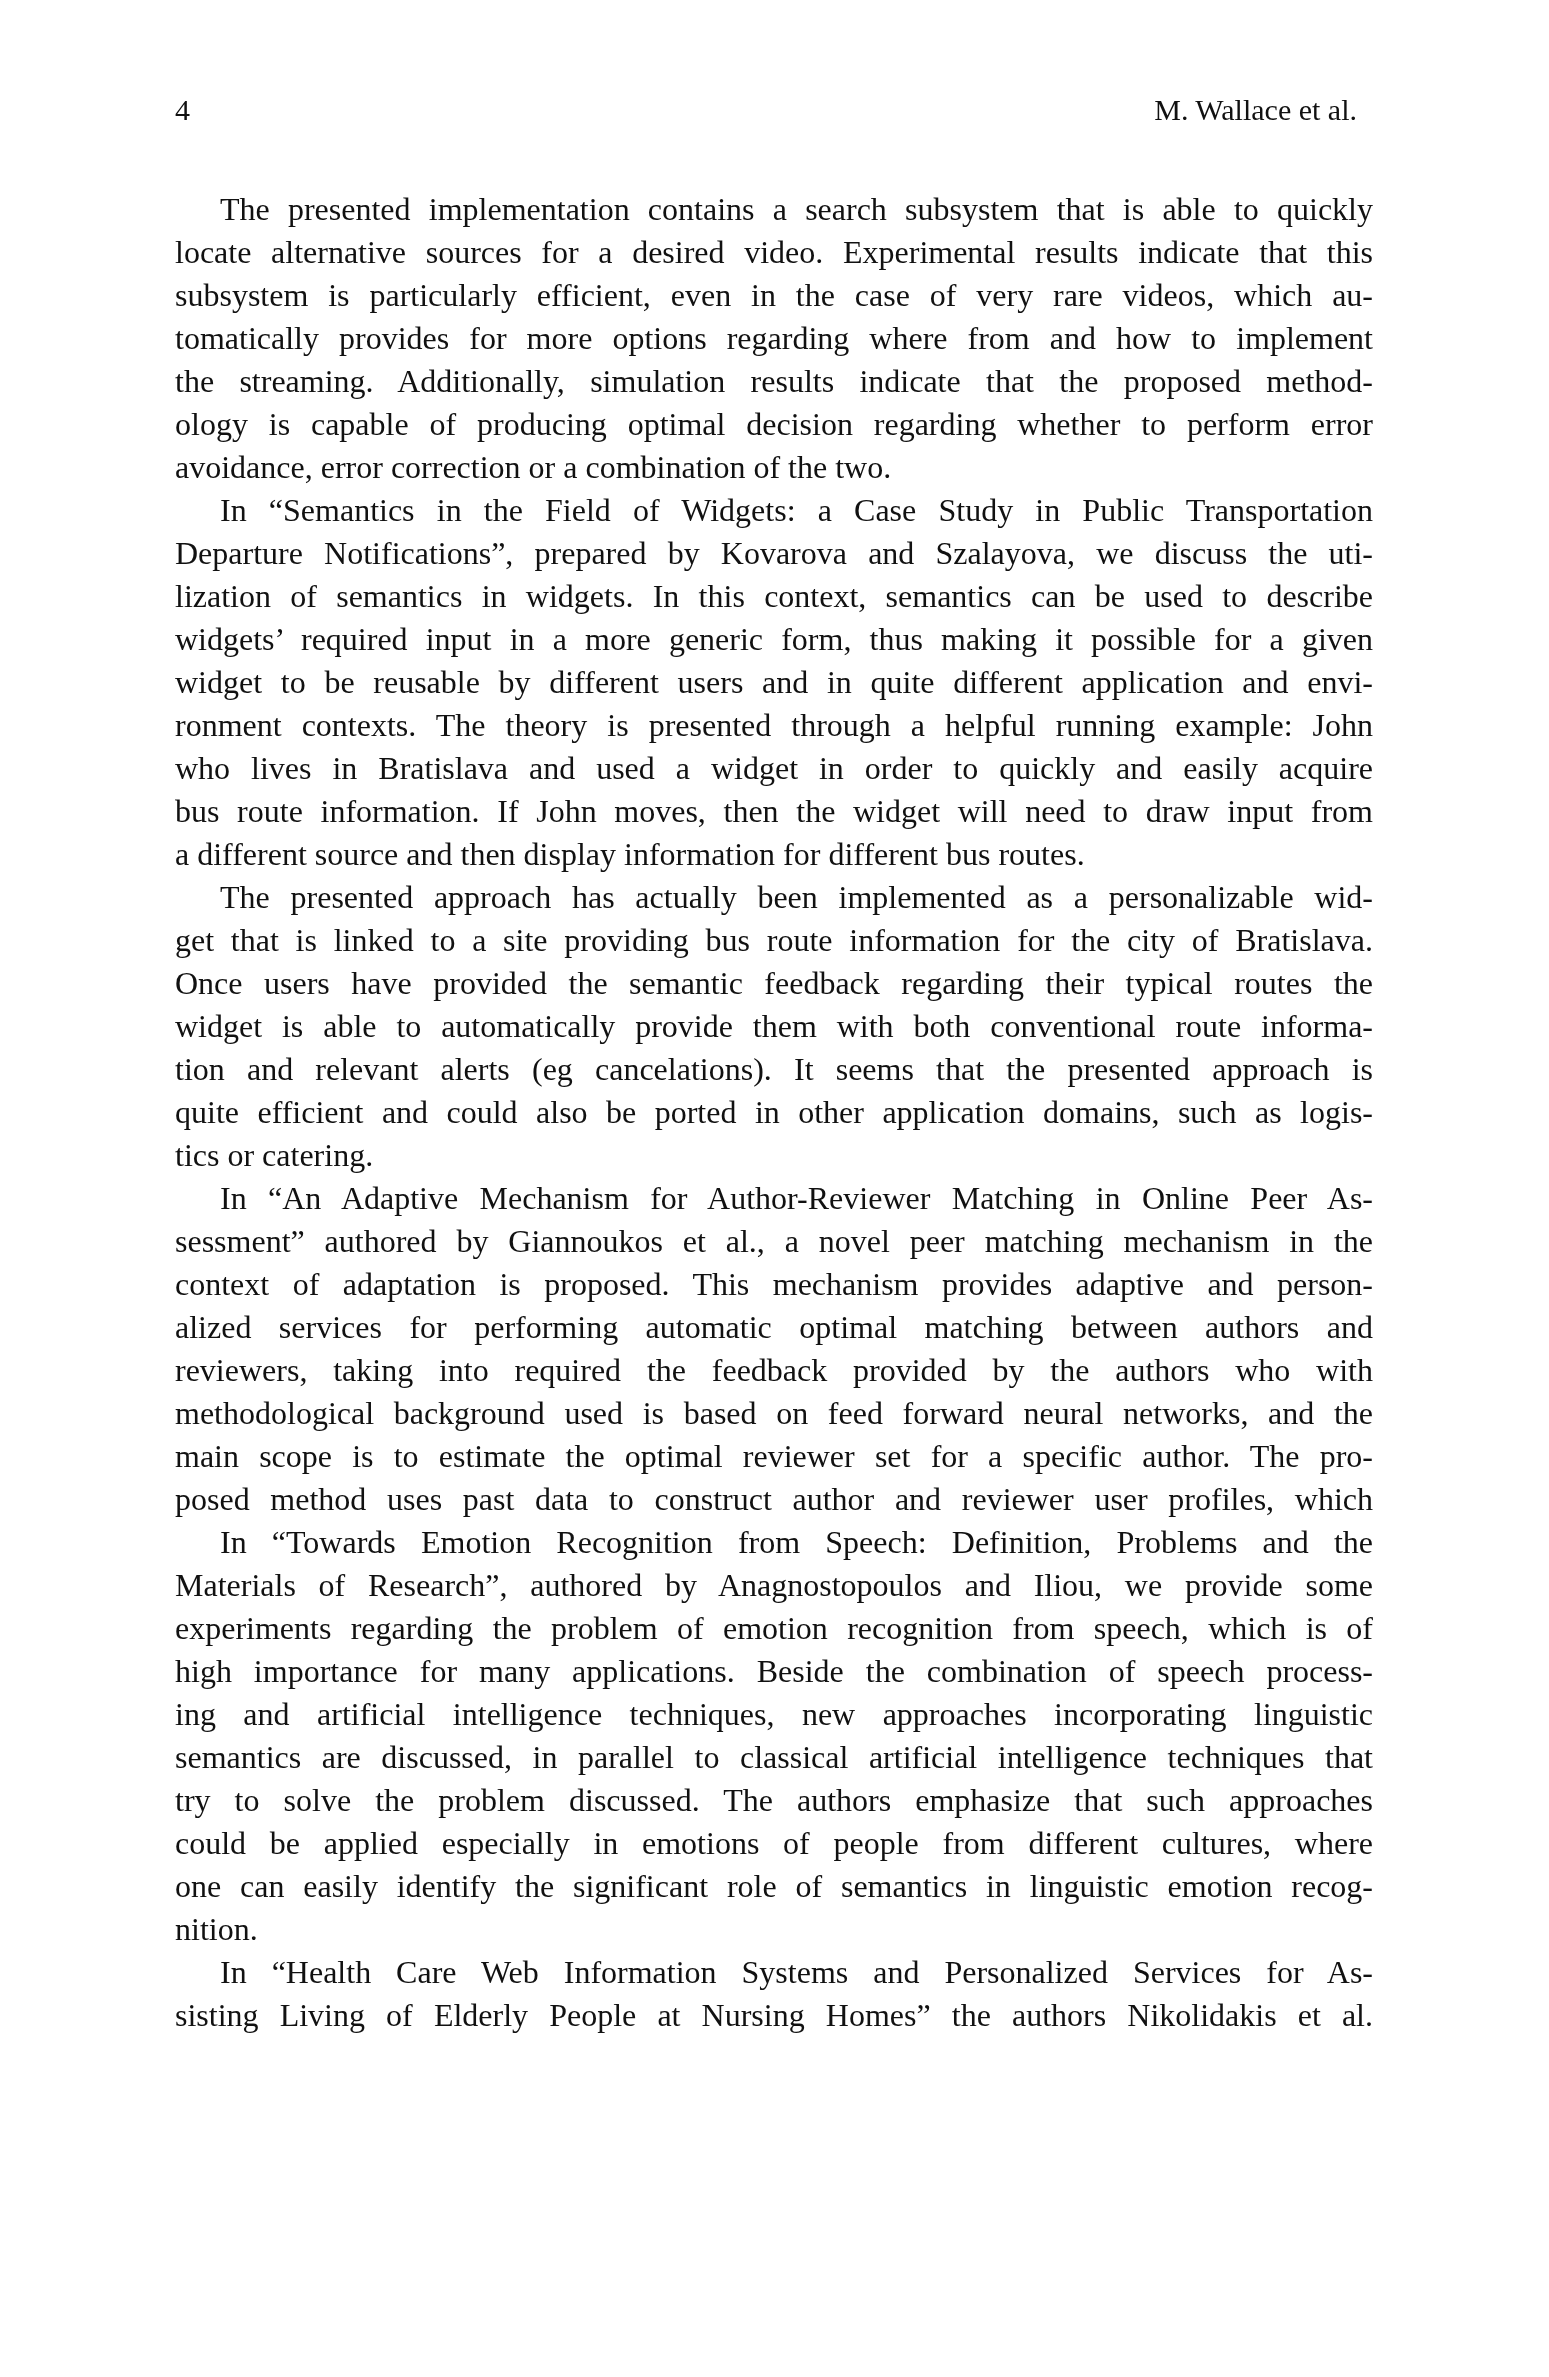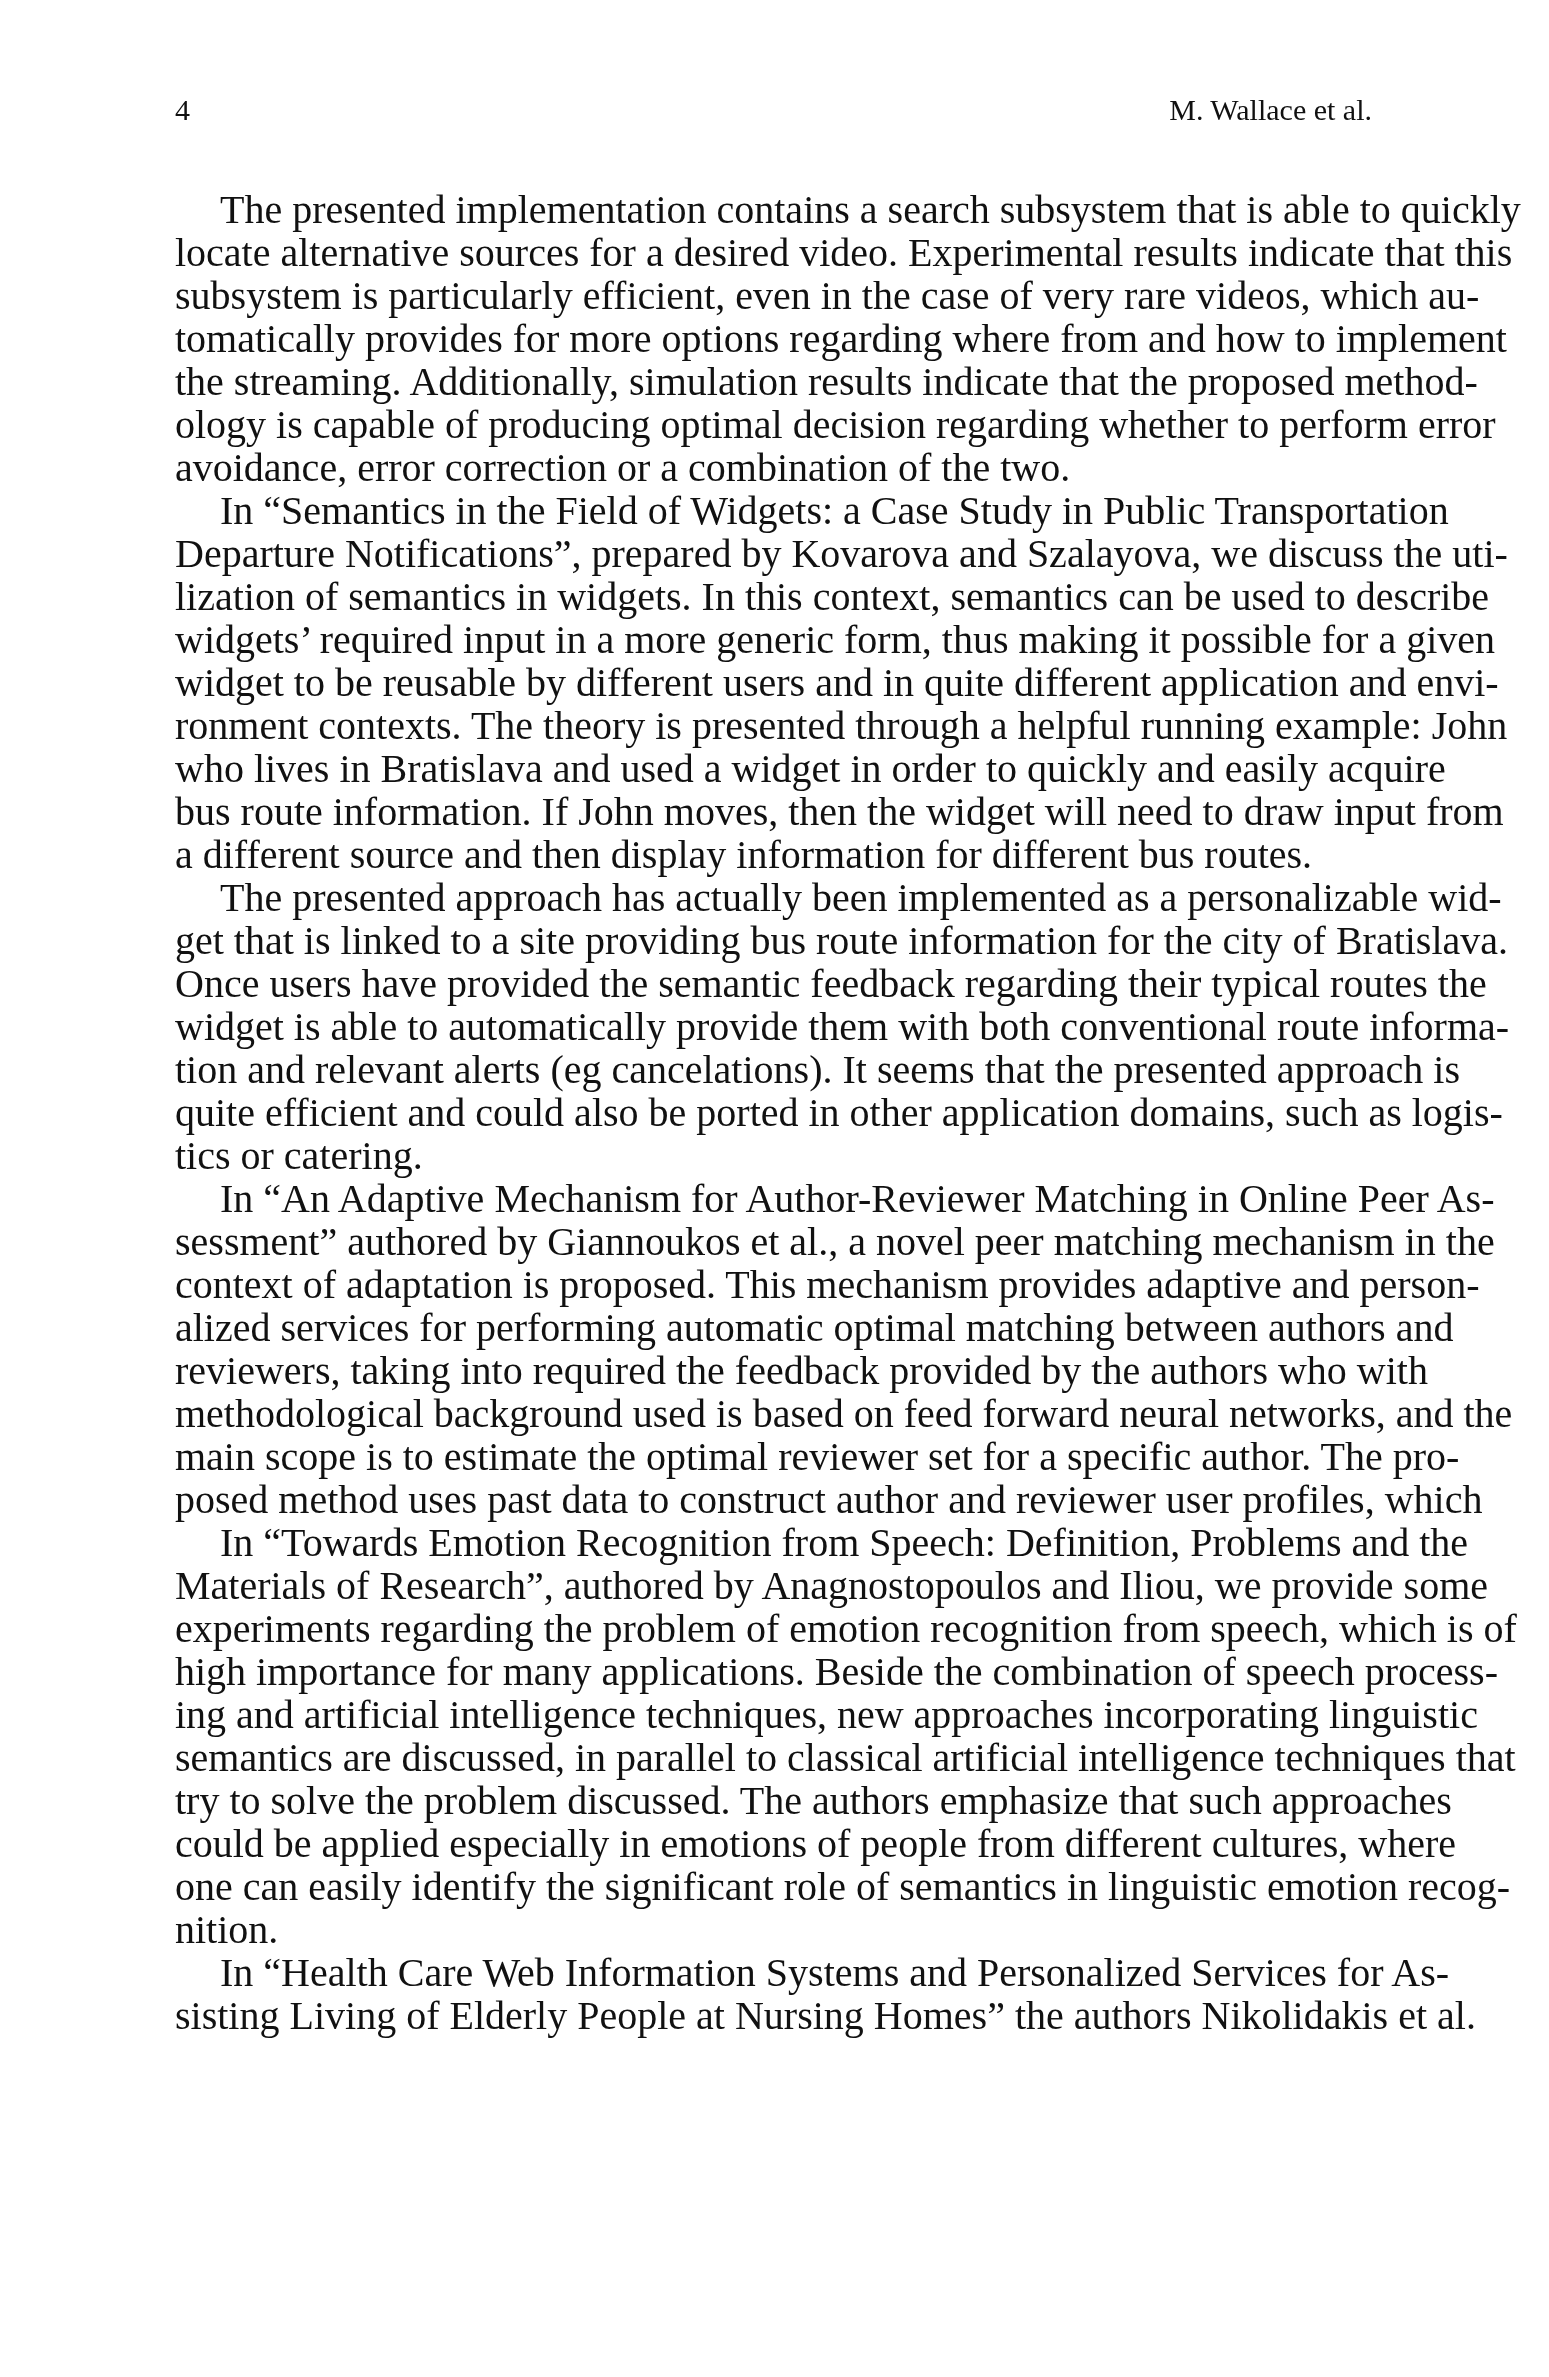--- a/index.html
+++ b/index.html
@@ -3,24 +3,24 @@
 <meta charset="utf-8">
 <style>
   html, body { margin: 0; padding: 0; background: #ffffff; }
   body { width: 1549px; height: 2377px; position: relative; overflow: hidden; }
   .page { position: absolute; left: 0; top: 0; width: 1549px; height: 2377px; background: #fff; }
   .running-head {
     position: absolute; top: 93px; left: 175px; width: 1198px; height: 35px;
     font-family: "Liberation Serif", "DejaVu Serif", serif; font-size: 30px; color: #111;
   }
   .running-head .pno { position: absolute; left: 0; top: 0; }
-  .running-head .auth { position: absolute; right: 1px; top: 0; }
+  .running-head .auth { position: absolute; right: 16px; top: 0; }
   .body-text {
     position: absolute; left: 175px; top: 188px; width: 1198px;
-    font-family: "Liberation Serif", "DejaVu Serif", serif; font-size: 40px; line-height: 43px; color: #111;
+    font-family: "Liberation Serif", "DejaVu Serif", serif; font-size: 32px; line-height: 43px; color: #111;
   }
   .line {
     display: block; height: 43px; white-space: nowrap;
     text-align: justify; text-align-last: justify;
   }
   .line.last { text-align-last: left; }
   .line.indent { padding-left: 45px; }
 </style>
 </head>
 <body>

